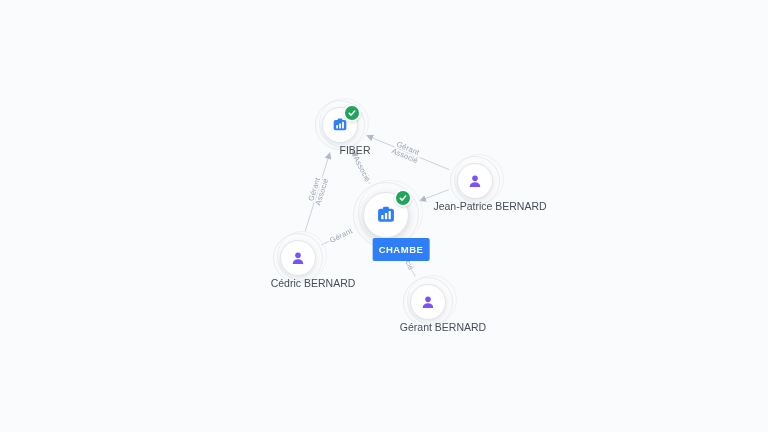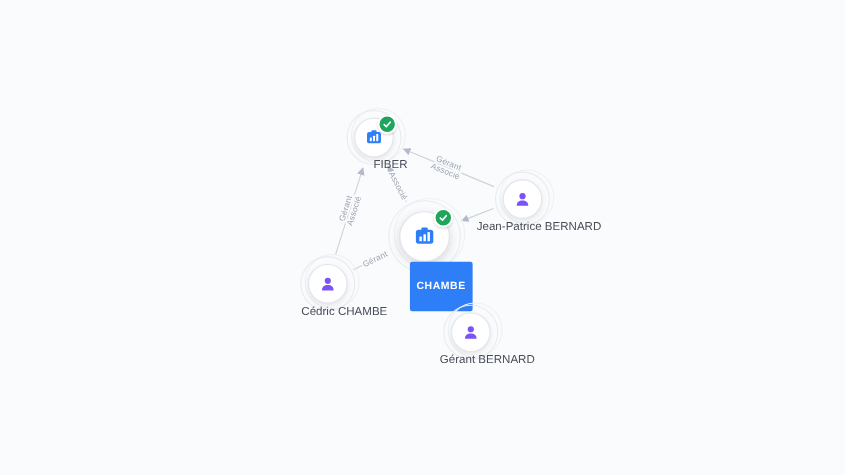--- a/index.html
+++ b/index.html
@@ -45,21 +45,21 @@
     box-shadow:0 1px 2px rgba(0,0,0,.15);
   }
   .badge svg{width:8px;height:8px;display:block}
   .label{
     position:absolute;top:20px;left:0;transform:translateX(-50%);
     white-space:nowrap;font-size:10.5px;color:#474d57;text-align:center;line-height:1.2;margin-left:16px;
   }
   .node.selected .label{top:24px}
   .label.pill{
     background:var(--blue,#2e7ef7);color:#fff;font-weight:bold;font-size:9.5px;
-    letter-spacing:.5px;padding:17px 6px;border-radius:2px;text-align:right;
+    letter-spacing:.5px;padding:6px 6px;border-radius:2px;text-align:right;
   }
 </style>
 </head>
 <body>
 
 <div class="canvas">
   <svg class="edges" width="768" height="432">
       <defs>
         <marker id="arrow" markerWidth="7" markerHeight="7" refX="6.5" refY="3.5" orient="auto" markerUnits="userSpaceOnUse">
           <path d="M0,0L7,3.5L0,7Z" fill="#b3bac7"></path>
@@ -129,21 +129,21 @@
       </div>
       <div class="node person" style="left: 297px; top: 257px;">
         <div class="ring r2"></div>
         <div class="ring r1"></div>
         <div class="circle">
           <svg class="icon" viewBox="0 0 24 24">
             <circle class="p-fill" cx="12" cy="8" r="4.2"></circle>
             <path class="p-fill" d="M12 13.8c-4.8 0-7.8 2.7-7.8 6.2V21h15.6v-1c0-3.5-3-6.2-7.8-6.2z"></path>
           </svg>
         </div>
-        <div class="label">Cédric CHAMBE</div>
+        <div class="label">Cédric BERNARD</div>
       </div>
       <div class="node person" style="left: 427px; top: 301px;">
         <div class="ring r2"></div>
         <div class="ring r1"></div>
         <div class="circle">
           <svg class="icon" viewBox="0 0 24 24">
             <circle class="p-fill" cx="12" cy="8" r="4.2"></circle>
             <path class="p-fill" d="M12 13.8c-4.8 0-7.8 2.7-7.8 6.2V21h15.6v-1c0-3.5-3-6.2-7.8-6.2z"></path>
           </svg>
         </div>

